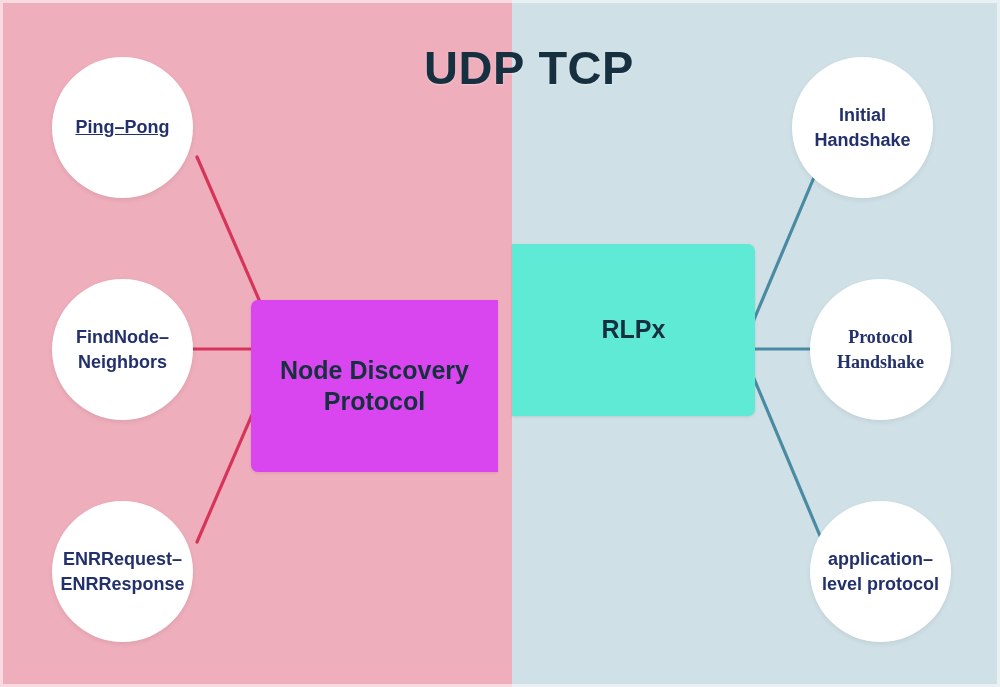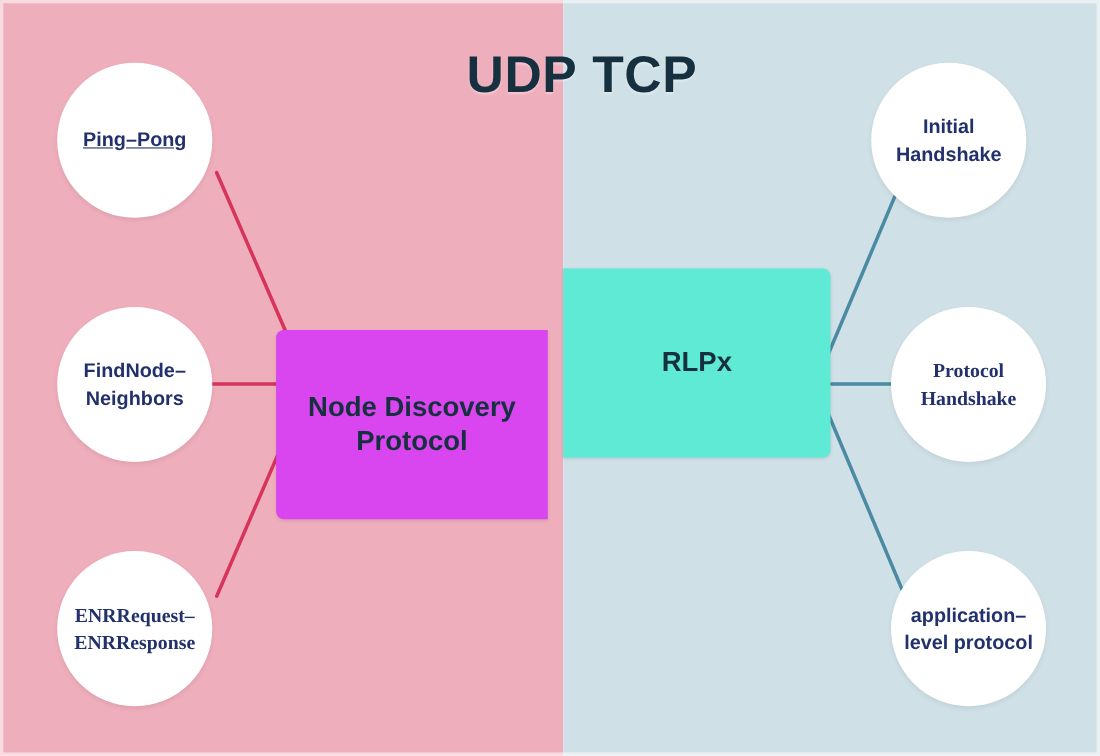--- a/index.html
+++ b/index.html
@@ -108,21 +108,21 @@
     font-weight: bold;
     line-height: 1.34;
     color: #22306b;
     z-index: 14;
     box-shadow: 0 2px 5px rgba(0,0,0,0.08);
     padding: 0 8px;
     box-sizing: border-box;
   }
   #node-ping      { left: 52px;  top: 57px; text-decoration: underline;  }
   #node-findnode  { left: 52px;  top: 279px; }
-  #node-enr       { left: 52px;  top: 501px; font-family: Liberation Serif, serif; }
+  #node-enr       { left: 52px;  top: 501px; }
   #node-initial   { left: 792px; top: 57px;  }
   #node-protocol  { left: 810px; top: 279px; font-family: Liberation Serif, serif; }
   #node-applevel  { left: 810px; top: 501px; text-align: center; }
 </style>
 </head>
 <body>
 
 <div id="canvas">
 
   <div class="panel" id="panel-udp"></div>

